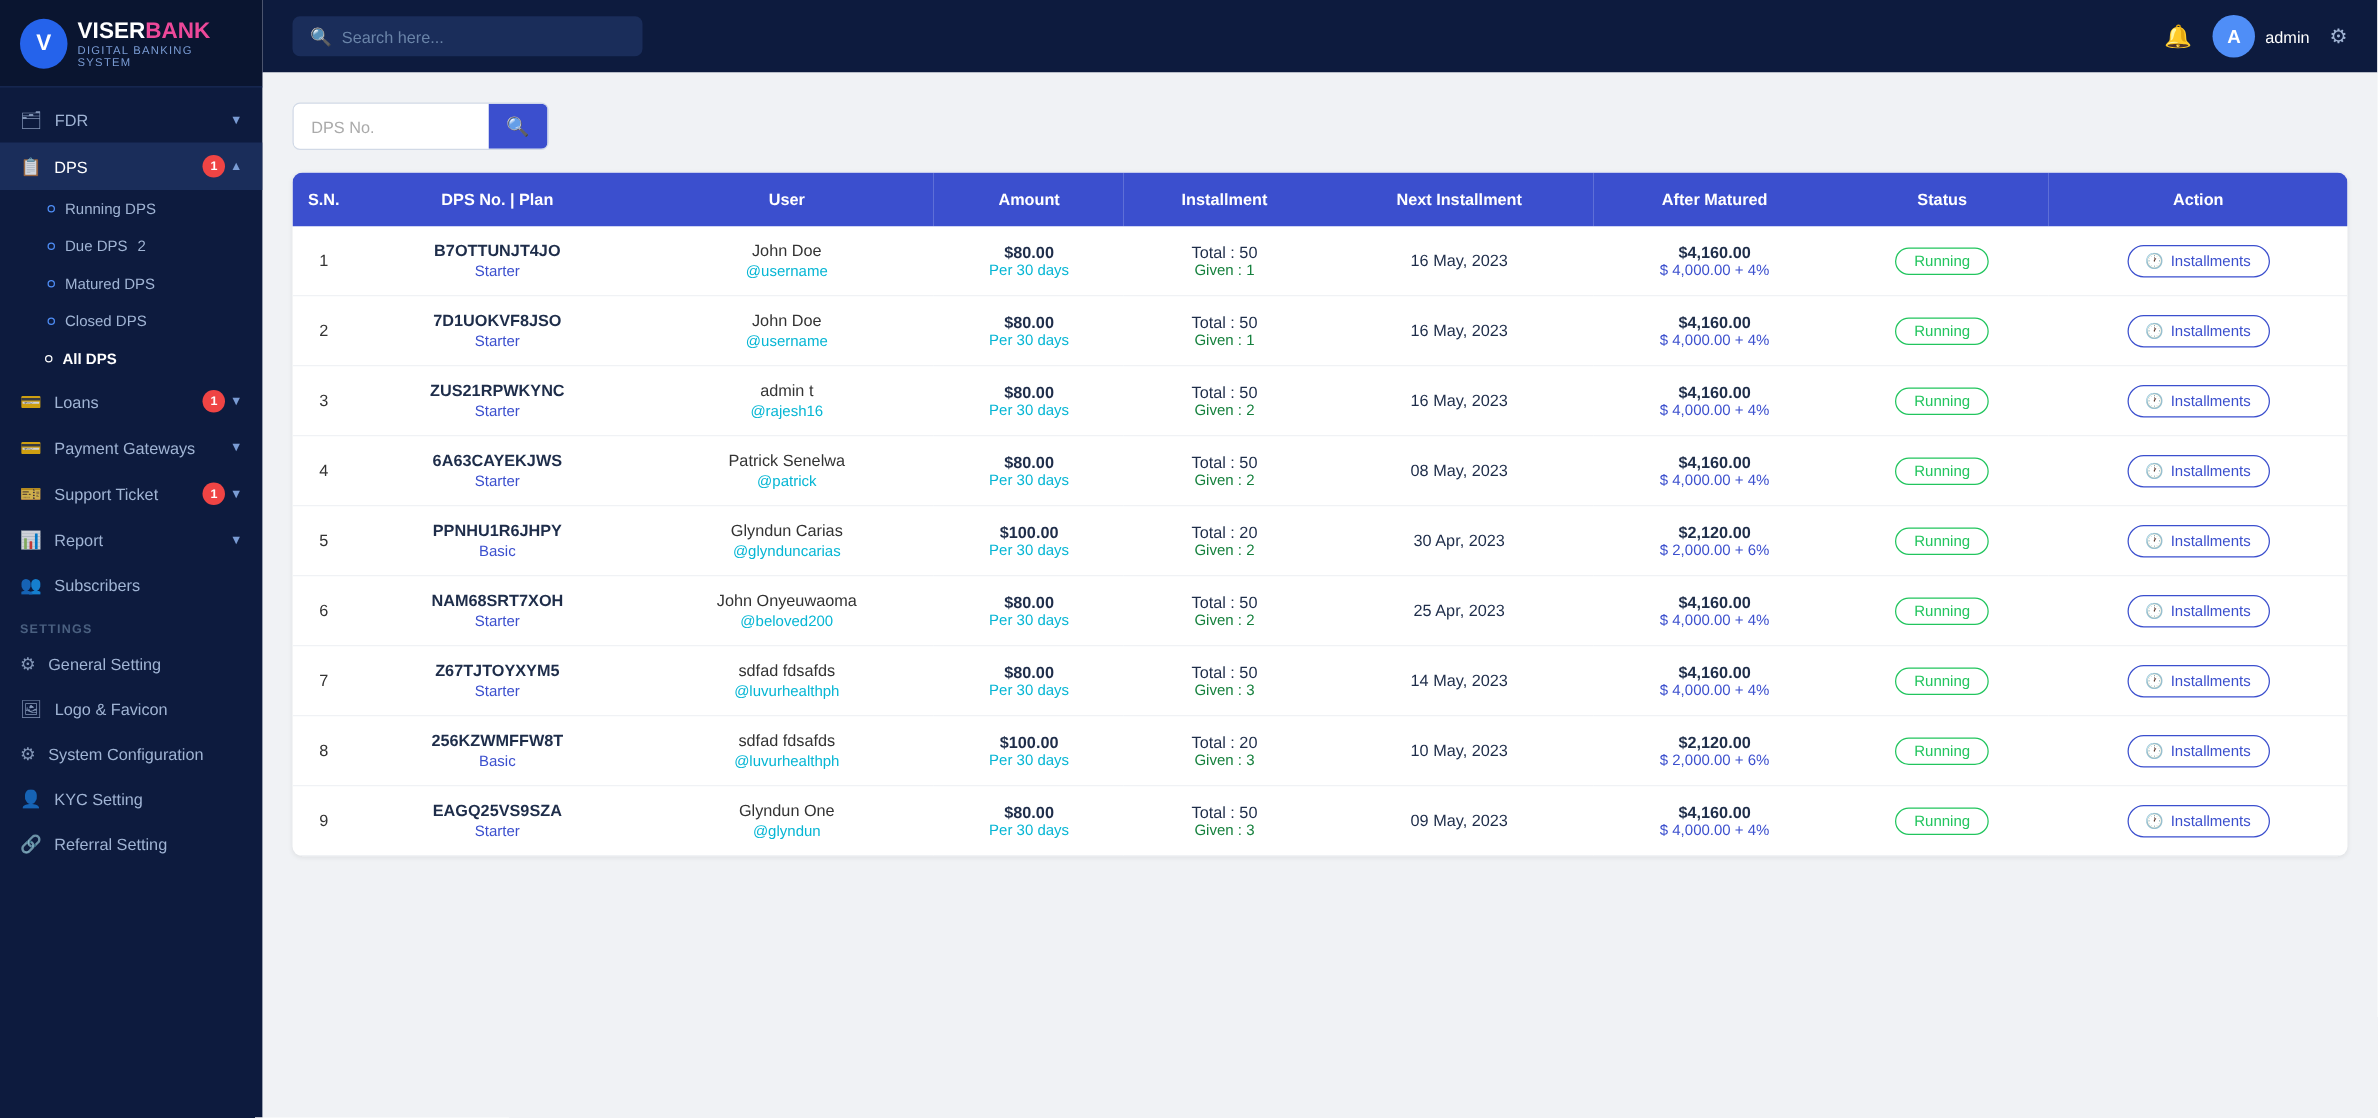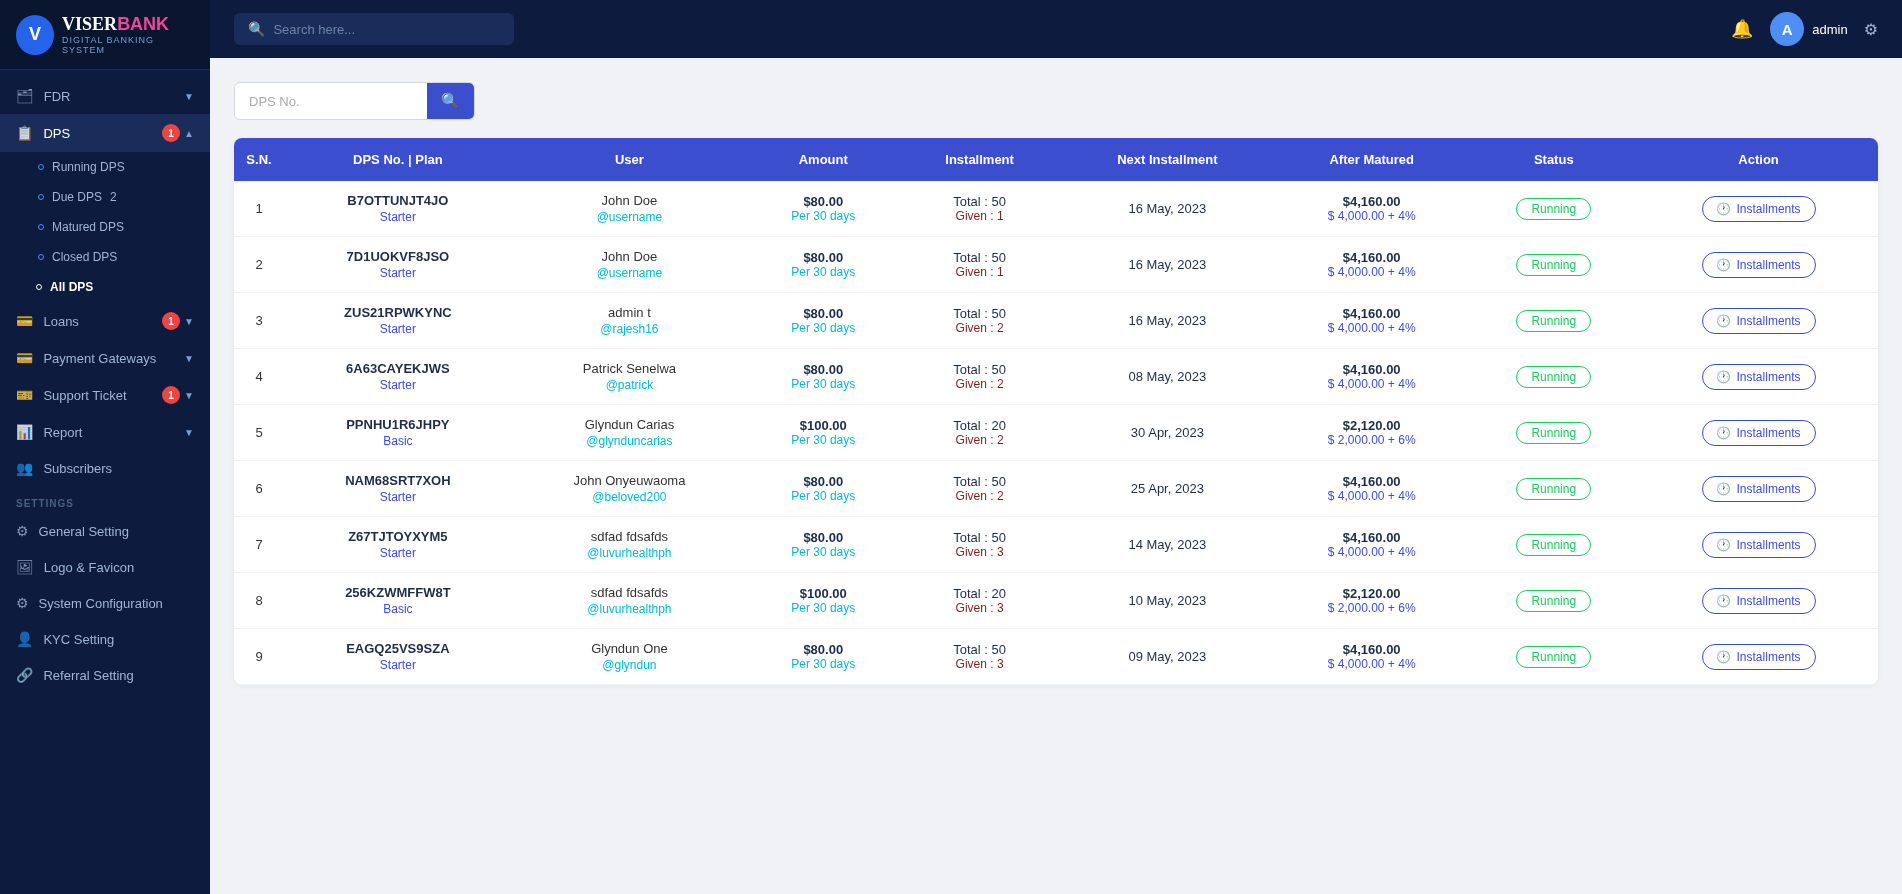--- a/index.html
+++ b/index.html
@@ -29,21 +29,21 @@
       background: #2563eb;
       border-radius: 50%;
       display: flex;
       align-items: center;
       justify-content: center;
       margin-right: 8px;
       font-weight: bold;
       font-size: 18px;
       color: #fff;
     }
-    .logo-text-viser { color: #fff; font-weight: bold; font-size: 18px; font-family: Liberation Serif, serif; }
+    .logo-text-viser { color: #fff; font-weight: bold; font-size: 18px; }
     .logo-text-bank { color: #ec4899; font-weight: bold; font-size: 18px; }
     .logo-subtitle { color: #7a9cd4; font-size: 9px; letter-spacing: 1px; }
 
     .sidebar-nav { padding: 8px 0; flex: 1; }
     .nav-item {
       display: flex;
       align-items: center;
       padding: 10px 16px;
       cursor: pointer;
       color: #a0b4d4;
@@ -180,21 +180,21 @@
       border-radius: 6px;
       overflow: hidden;
       background: #fff;
     }
     .dps-search-input {
       border: none;
       outline: none;
       padding: 8px 14px;
       font-size: 13px;
       color: #444;
-      width: 192px;
+      width: 156px;
     }
     .dps-search-input::placeholder { color: #aaa; }
     .dps-search-btn {
       background: #3b4fce;
       border: none;
       color: #fff;
       padding: 9px 14px;
       cursor: pointer;
       font-size: 15px;
     }
@@ -227,21 +227,21 @@
       font-size: 13px;
       text-align: center;
       color: #333;
     }
     .dps-no { font-weight: 700; color: #1e2d4a; font-size: 13px; }
     .plan-label { color: #3b4fce; font-size: 12px; margin-top: 2px; }
     .username { color: #06b6d4; font-size: 12px; margin-top: 2px; }
     .amount-main { font-weight: 600; color: #1e2d4a; }
     .amount-sub { color: #06b6d4; font-size: 12px; }
     .installment-total { color: #1e2d4a; font-weight: 500; }
-    .installment-given { color: #7f1d1d; font-size: 12px; text-align: center; }
+    .installment-given { color: #15803d; font-size: 12px; text-align: center; }
     .next-inst { color: #1e2d4a; font-size: 13px; }
     .after-matured-main { color: #1e2d4a; font-weight: 600; }
     .after-matured-sub { color: #3b4fce; font-size: 12px; }
     .status-badge {
       display: inline-block;
       padding: 3px 14px;
       border-radius: 20px;
       font-size: 12px;
       font-weight: 500;
       border: 1.5px solid #22c55e;

